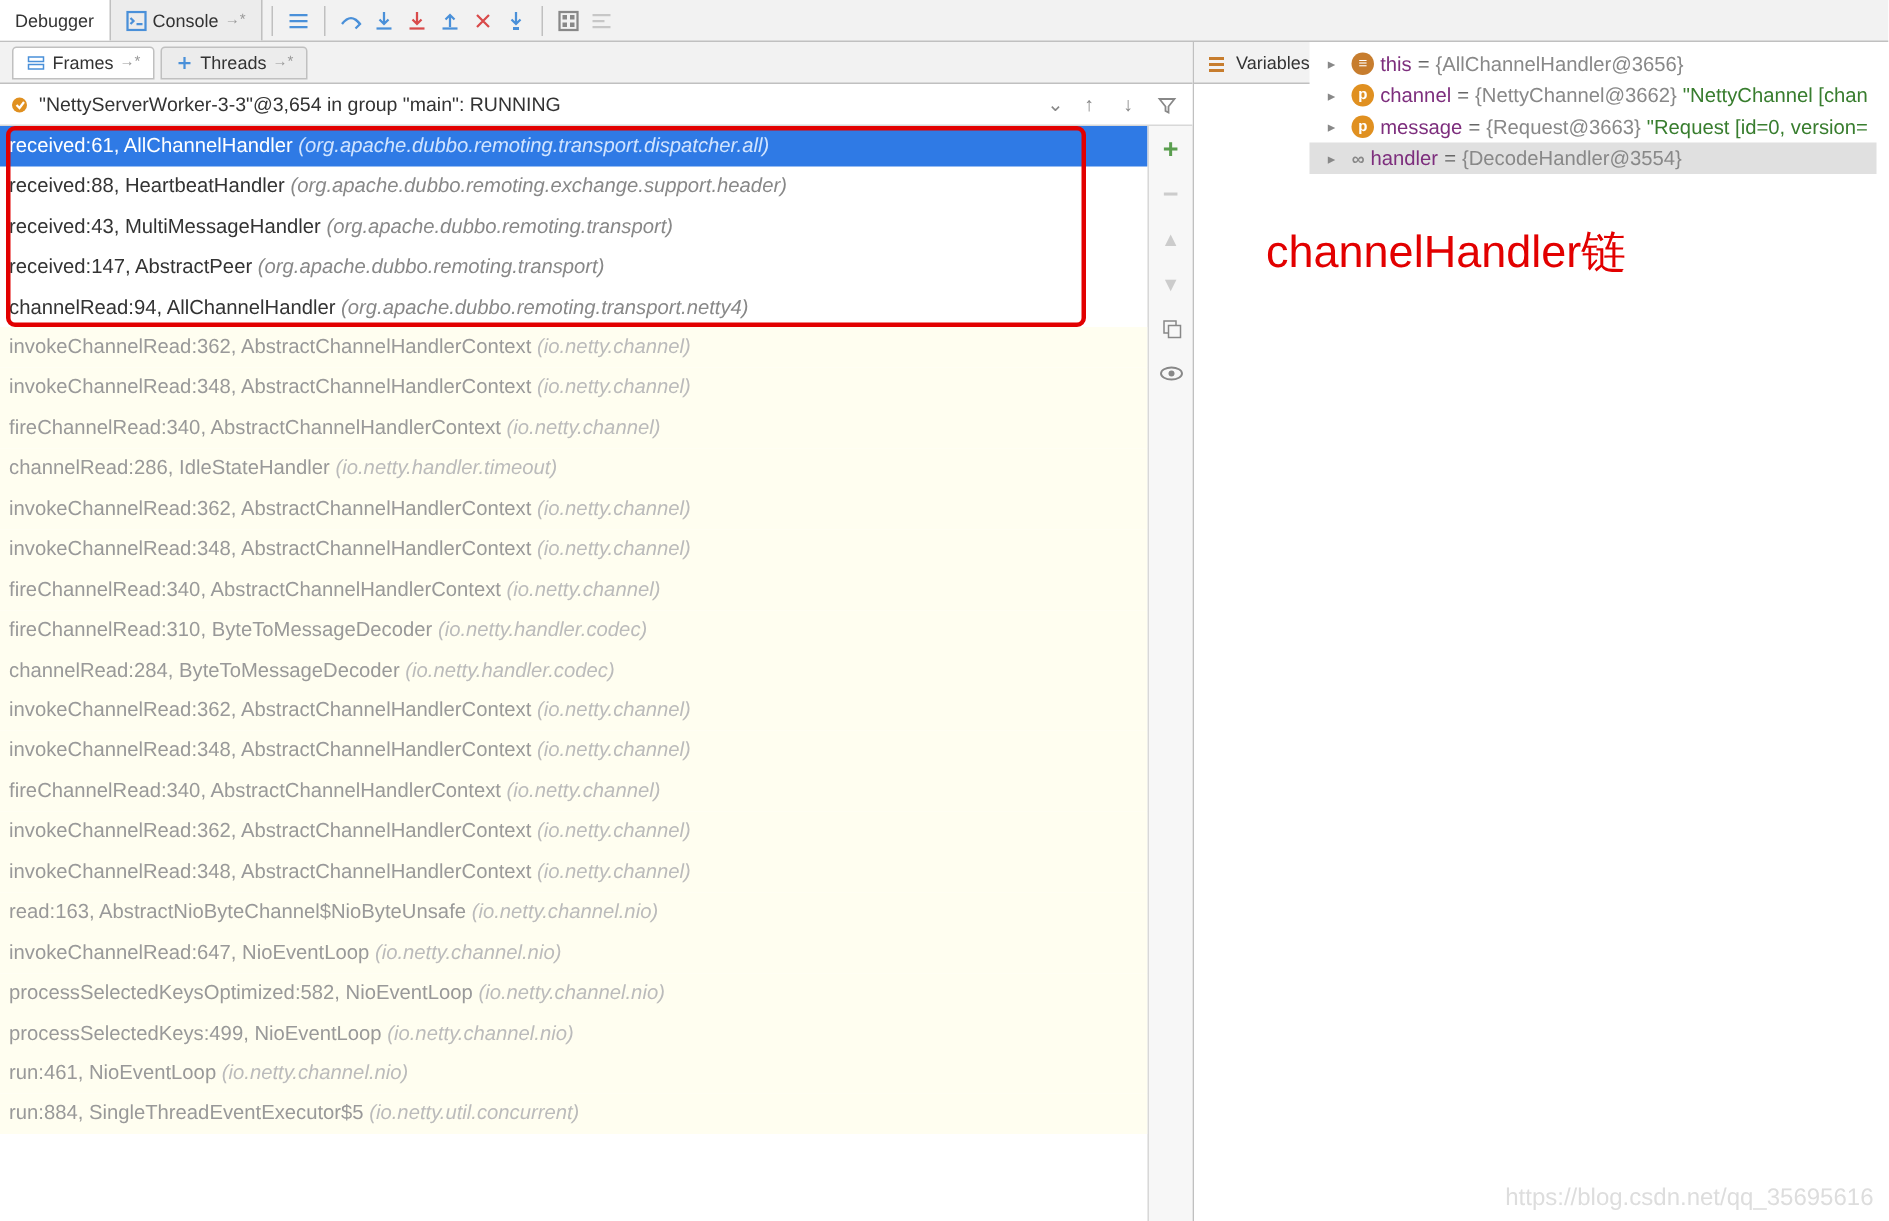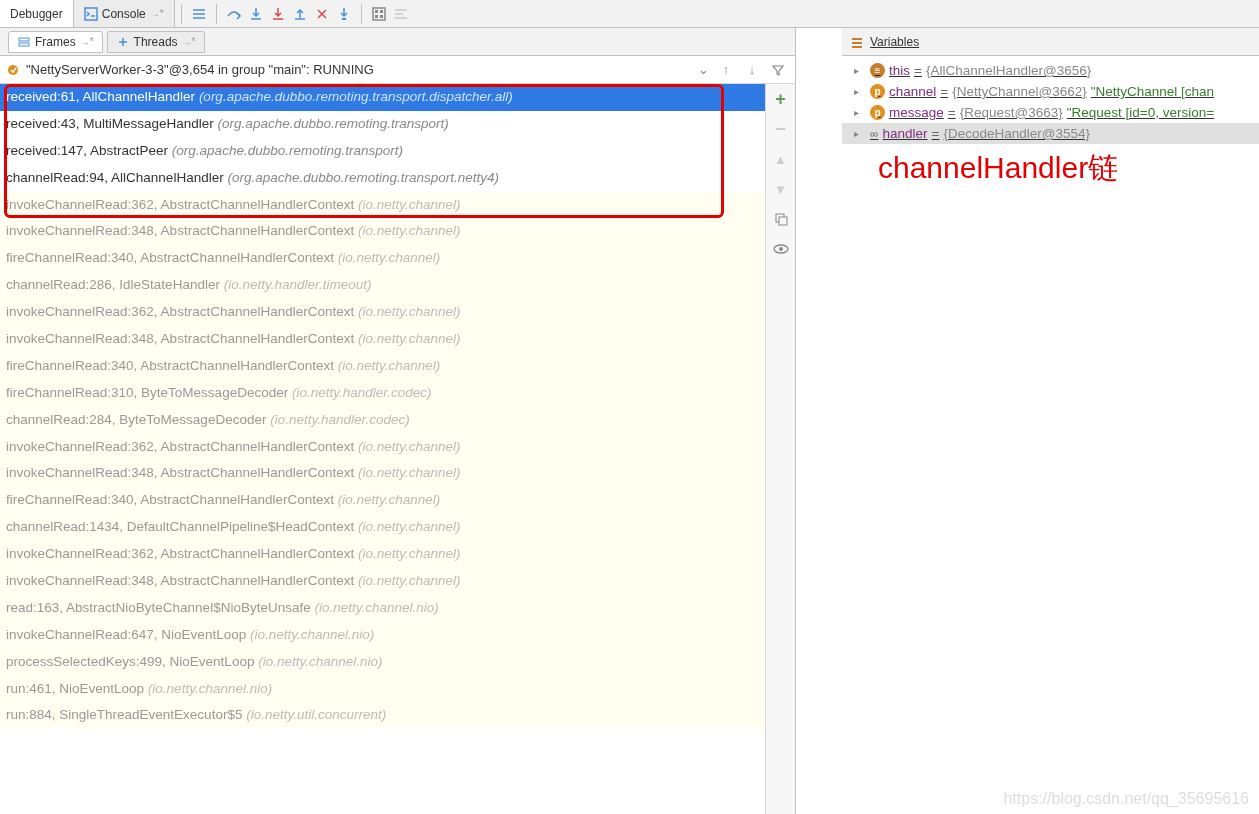--- a/index.html
+++ b/index.html
@@ -5,23 +5,23 @@
 * { box-sizing: border-box; margin: 0; padding: 0; }
 body { font-family: "Segoe UI", Arial, sans-serif; font-size: 13px; color: #333; background: #fff; width: 1259px; height: 814px; overflow: hidden; }
 
 .toolbar-top { height: 28px; border-bottom: 1px solid #c0c0c0; display: flex; align-items: center; background: #f2f2f2; }
 .tab-top { height: 27px; padding: 0 10px; border-right: 1px solid #c0c0c0; display: flex; align-items: center; gap: 4px; background: #fff; font-size: 12px; }
 .tab-top.inactive { background: #ececec; }
 .toolbar-top .sep { width: 1px; height: 20px; background: #c0c0c0; margin: 0 6px; }
 .icon-btn { width: 22px; height: 22px; display: flex; align-items: center; justify-content: center; cursor: pointer; }
 .tab-icon { width:14px; height:14px; display:inline-flex; align-items:center; justify-content:center; }
 
-.panels { display: flex; height: 786px; gap: 46px; }
+.panels { display: flex; height: 786px; }
 .panel-left { width: 796px; border-right: 1px solid #c0c0c0; display: flex; flex-direction: column; }
-.panel-right { flex: 1; display: flex; flex-direction: column; text-decoration: underline; }
+.panel-right { flex: 1; display: flex; flex-direction: row; }
 
 .panel-tabs { height: 28px; border-bottom: 1px solid #c0c0c0; display: flex; align-items: center; background: #f2f2f2; padding-left: 8px; gap: 4px; }
 .panel-tab { height: 22px; padding: 0 8px; display: flex; align-items: center; gap: 4px; background: #fff; border: 1px solid #c0c0c0; border-radius: 3px 3px 0 0; font-size: 12px; }
 .panel-tab.inactive { background: #ececec; }
 
 .thread-row { height: 28px; border-bottom: 1px solid #d8d8d8; display: flex; align-items: center; padding: 0 6px; gap: 6px; background: #fff; }
 .thread-select { flex: 1; display: flex; align-items: center; gap: 6px; }
 .thread-controls { display: flex; gap: 4px; }
 
 .frames-body { display: flex; flex: 1; overflow: hidden; }
@@ -176,40 +176,41 @@
               <path d="M2 3h10L8 8v4l-2-1V8z" fill="none" stroke="#888" stroke-width="1.2"></path>
             </svg>
           </div>
       </div>
     </div>
 
     <div class="frames-body">
       <div class="frames-list" id="frames-list">
         <div class="red-box" style="top:0;left:4px;width:720px;height:134px;"></div>
       <div class="frame-row selected"><span>received:61, AllChannelHandler </span><span class="pkg">(org.apache.dubbo.remoting.transport.dispatcher.all)</span></div>
+          <div class="frame-row"><span>received:88, HeartbeatHandler </span><span class="pkg">(org.apache.dubbo.remoting.exchange.support.header)</span></div>
           <div class="frame-row"><span>received:43, MultiMessageHandler </span><span class="pkg">(org.apache.dubbo.remoting.transport)</span></div>
           <div class="frame-row"><span>received:147, AbstractPeer </span><span class="pkg">(org.apache.dubbo.remoting.transport)</span></div>
           <div class="frame-row"><span>channelRead:94, AllChannelHandler </span><span class="pkg">(org.apache.dubbo.remoting.transport.netty4)</span></div>
           <div class="frame-row lowlight"><span>invokeChannelRead:362, AbstractChannelHandlerContext </span><span class="pkg">(io.netty.channel)</span></div>
           <div class="frame-row lowlight"><span>invokeChannelRead:348, AbstractChannelHandlerContext </span><span class="pkg">(io.netty.channel)</span></div>
           <div class="frame-row lowlight"><span>fireChannelRead:340, AbstractChannelHandlerContext </span><span class="pkg">(io.netty.channel)</span></div>
           <div class="frame-row lowlight"><span>channelRead:286, IdleStateHandler </span><span class="pkg">(io.netty.handler.timeout)</span></div>
           <div class="frame-row lowlight"><span>invokeChannelRead:362, AbstractChannelHandlerContext </span><span class="pkg">(io.netty.channel)</span></div>
           <div class="frame-row lowlight"><span>invokeChannelRead:348, AbstractChannelHandlerContext </span><span class="pkg">(io.netty.channel)</span></div>
           <div class="frame-row lowlight"><span>fireChannelRead:340, AbstractChannelHandlerContext </span><span class="pkg">(io.netty.channel)</span></div>
           <div class="frame-row lowlight"><span>fireChannelRead:310, ByteToMessageDecoder </span><span class="pkg">(io.netty.handler.codec)</span></div>
           <div class="frame-row lowlight"><span>channelRead:284, ByteToMessageDecoder </span><span class="pkg">(io.netty.handler.codec)</span></div>
           <div class="frame-row lowlight"><span>invokeChannelRead:362, AbstractChannelHandlerContext </span><span class="pkg">(io.netty.channel)</span></div>
           <div class="frame-row lowlight"><span>invokeChannelRead:348, AbstractChannelHandlerContext </span><span class="pkg">(io.netty.channel)</span></div>
           <div class="frame-row lowlight"><span>fireChannelRead:340, AbstractChannelHandlerContext </span><span class="pkg">(io.netty.channel)</span></div>
-          <div class="frame-row lowlight"><span>channelRead:1434, DefaultChannelPipeline$HeadContext </span><span class="pkg">(io.netty.channel)</span></div>
           <div class="frame-row lowlight"><span>invokeChannelRead:362, AbstractChannelHandlerContext </span><span class="pkg">(io.netty.channel)</span></div>
           <div class="frame-row lowlight"><span>invokeChannelRead:348, AbstractChannelHandlerContext </span><span class="pkg">(io.netty.channel)</span></div>
           <div class="frame-row lowlight"><span>read:163, AbstractNioByteChannel$NioByteUnsafe </span><span class="pkg">(io.netty.channel.nio)</span></div>
           <div class="frame-row lowlight"><span>invokeChannelRead:647, NioEventLoop </span><span class="pkg">(io.netty.channel.nio)</span></div>
+          <div class="frame-row lowlight"><span>processSelectedKeysOptimized:582, NioEventLoop </span><span class="pkg">(io.netty.channel.nio)</span></div>
           <div class="frame-row lowlight"><span>processSelectedKeys:499, NioEventLoop </span><span class="pkg">(io.netty.channel.nio)</span></div>
           <div class="frame-row lowlight"><span>run:461, NioEventLoop </span><span class="pkg">(io.netty.channel.nio)</span></div>
           <div class="frame-row lowlight"><span>run:884, SingleThreadEventExecutor$5 </span><span class="pkg">(io.netty.util.concurrent)</span></div>
         </div>
       <div class="side-toolbar">
         <div class="icon-btn" style="color:#5a9e4f;font-size:18px;font-weight:bold;">+</div>
         <div class="icon-btn" style="color:#ccc;font-size:18px;font-weight:bold;">−</div>
         <div class="icon-btn" style="color:#ccc;">▲</div>
         <div class="icon-btn" style="color:#ccc;">▼</div>
         <div class="icon-btn">
@@ -264,16 +265,16 @@
           <span class="var-str"> "Request [id=0, version=</span>
         </div>
         <div class="var-row selected">
           <span class="var-expand">▸</span>
           <span class="badge-oo">∞</span> 
           <span class="var-name">handler</span> 
           <span class="var-eq">= </span>
           <span class="var-val">{DecodeHandler@3554}</span>
         </div>
       </div>
-    <div class="annotation" style="top:120px;left:36px;">channelHandler链</div>
+    <div class="annotation" style="top:120px;left:48px;">channelHandler链</div>
     <div class="watermark">https://blog.csdn.net/qq_35695616</div>
   </div>
 </div>
 
 </body></html>

